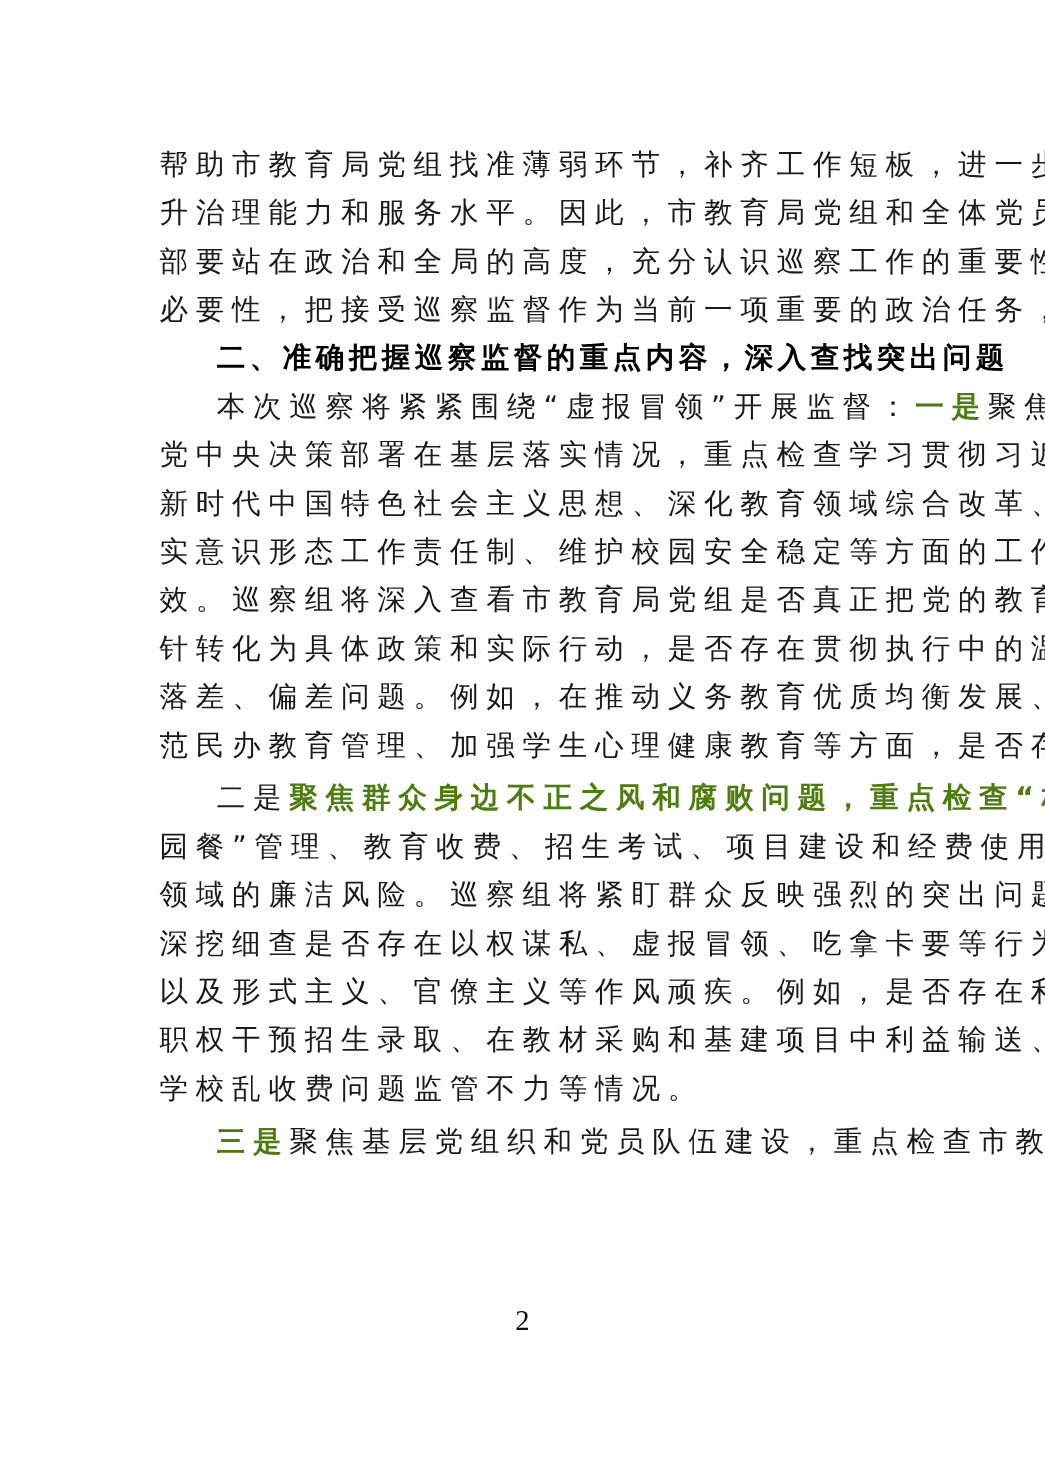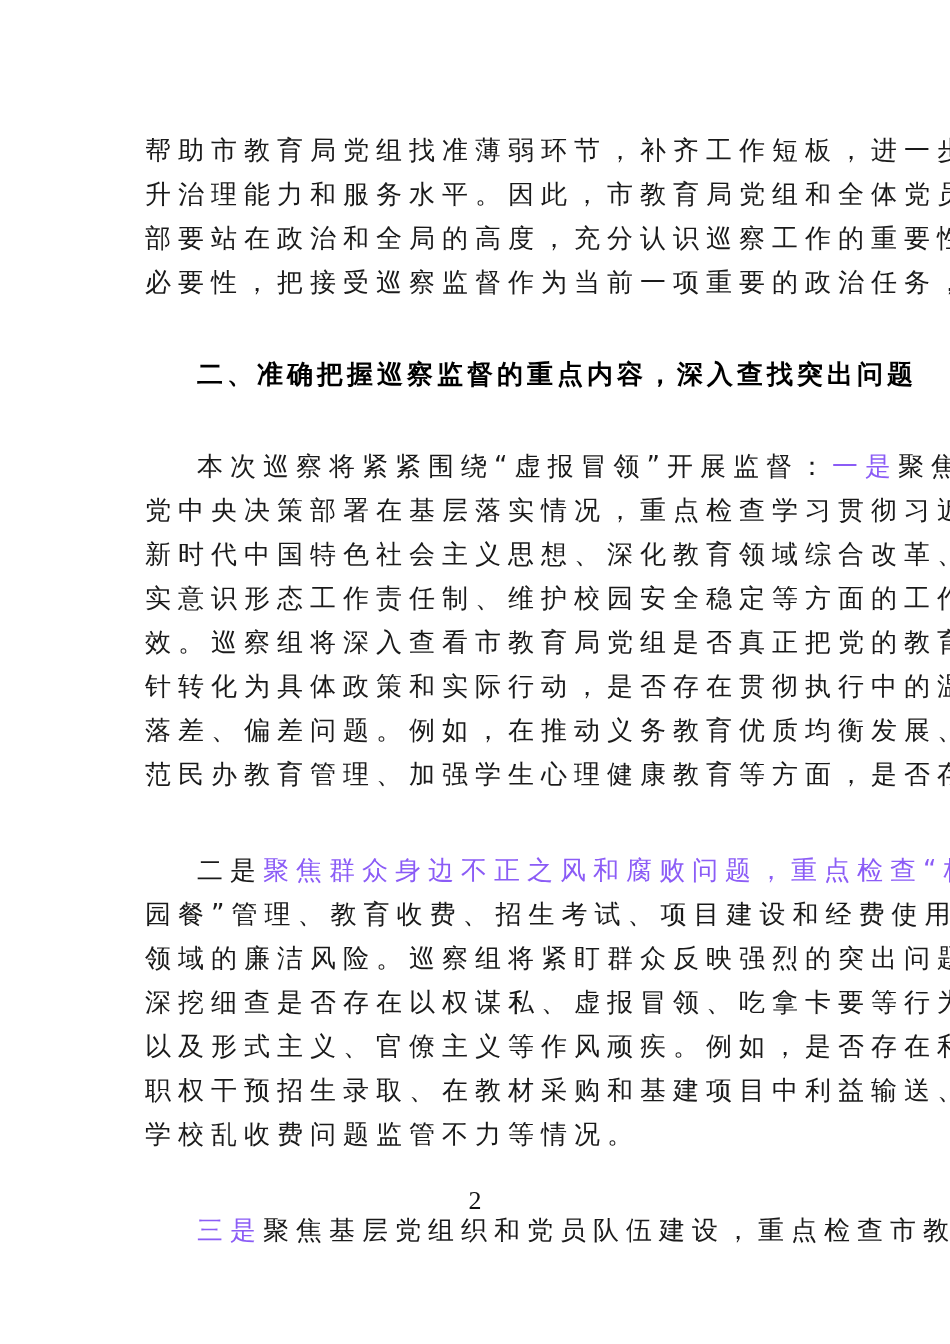--- a/index.html
+++ b/index.html
@@ -39,33 +39,32 @@
       font-weight: normal;
       color: #1a1a1a;
       text-align: justify;
       text-align-last: justify;
     }
     .line.last {
       text-align-last: left;
     }
     .line.indent {
       padding-left: 52px;
-      margin-top: 48px;
     }
     .line.heading {
       font-weight: bold;
       letter-spacing: 4px;
       color: #000000;
     }
     .gap {
       height: 4px;
     }
     .bold {
-      font-weight: normal;
-      color: #8b5cf6;
+      font-weight: bold;
+      color: #4d7c0f;
     }
     .page-number {
       position: absolute;
       left: 0;
       width: 950px;
       top: 1186px;
       text-align: center;
       font-family: "Liberation Serif", "DejaVu Serif", serif;
       font-size: 26px;
       color: #111111;

